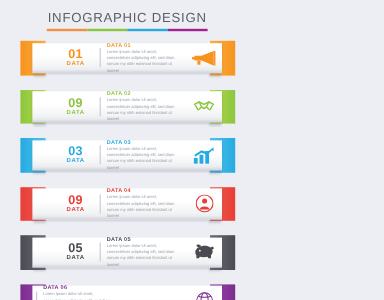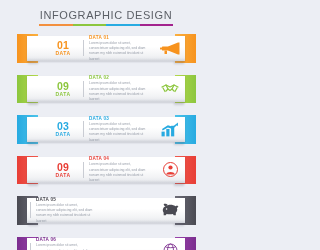--- a/index.html
+++ b/index.html
@@ -253,20 +253,24 @@
           </div>
         </div>
       </div>
       <div class="row">
         <div class="tab-left" style="background:linear-gradient(90deg, #4a4a52 0%, #6d6d78 100%)"></div>
         <div class="tab-right" style="background:linear-gradient(90deg, #6d6d78 0%, #4a4a52 100%)"></div>
         <div class="fold l"></div>
         <div class="fold r"></div>
         <div class="banner"></div>
         <div class="content">
+          <div class="numblock">
+            <span class="num" style="color:#4a4a52">05</span>
+            <span class="numlabel" style="color:#4a4a52">DATA</span>
+          </div>
           <div class="divider"></div>
           <div class="textblock">
             <div class="heading" style="color:#4a4a52">DATA 05</div>
             <div class="para">Lorem ipsum dolor sit amet, consectetuer adipiscing elit, sed diam nonum my nibh euismod tincidunt ut laoreet</div>
           </div>
           <div class="iconbox">
             <svg width="18" height="14" viewBox="0 0 34 26" fill="#4a4a52">
         <path d="M8 6 C3 9 2 14 5 18 L5 23 L9 23 L10.5 20.5 C14 21.5 19 21.5 22.5 20.5 L24 23 L28 23 L28 18 C30.5 16 31.5 12 30 9 L33 7 L30.5 4.5 L27 6 C24 3.5 18 2.5 13 4"></path>
         <path d="M13 4 C11 1 6.5 0.5 5 2 C5.5 4.5 7 5.5 8.5 6"></path>
         <circle cx="10.5" cy="11" r="1.4" fill="#ffffff"></circle>

